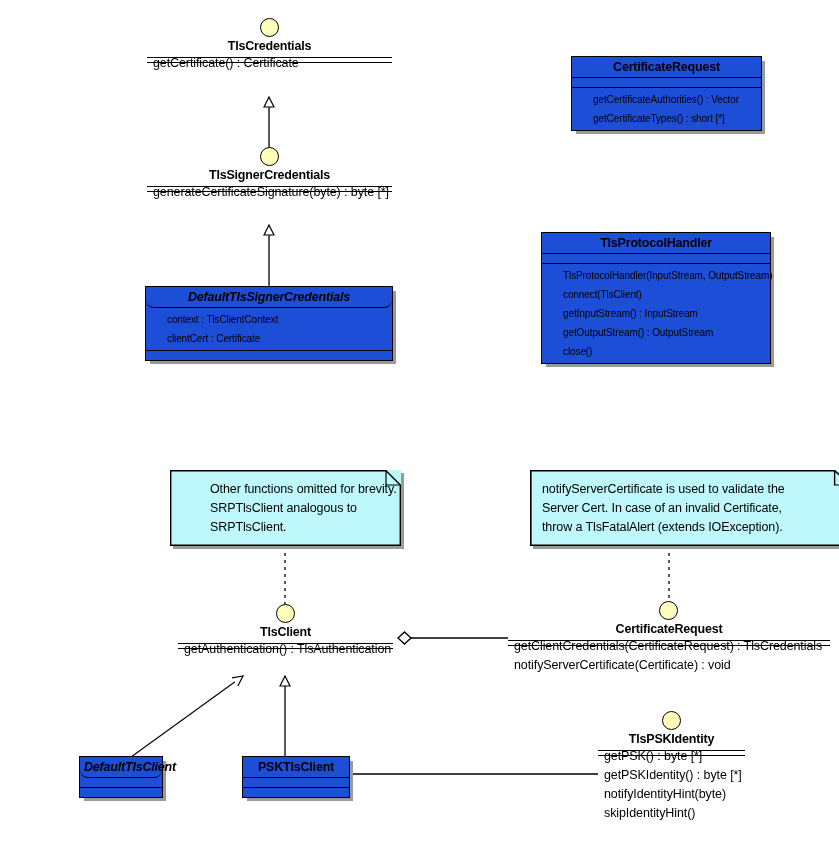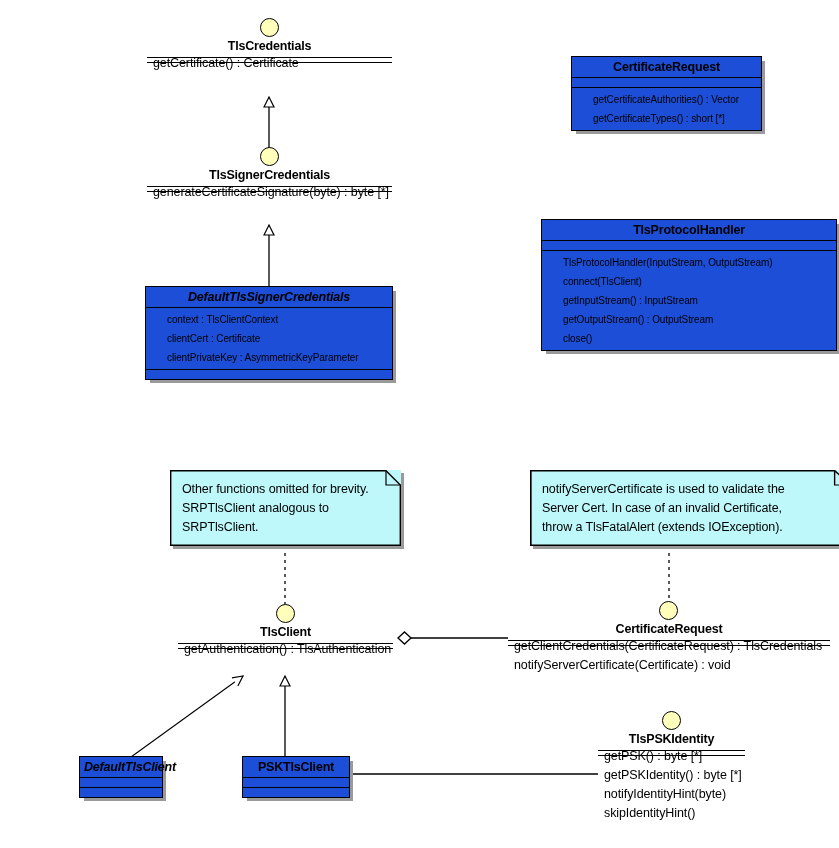--- a/index.html
+++ b/index.html
@@ -88,21 +88,21 @@
   }
   .clsbox .title {
     text-align: center;
     font-weight: bold;
     font-size: 12.5px;
     letter-spacing: -0.2px;
     padding: 3px 4px 3px 4px;
     border-bottom: 1.4px solid #000000;
     white-space: nowrap;
   }
-  .clsbox .title.abstract { font-style: italic; }
+  .clsbox .title.abstract { font-style: italic; border-radius: 8px; }
   .clsbox .compartment {
     border-bottom: 1.4px solid #000000;
     padding: 2px 0 2px 0;
   }
   .clsbox .compartment:last-child { border-bottom: none; }
   .clsbox .compartment.empty { height: 9px; padding: 0; }
   .clsbox .compartment div.member {
     font-size: 10px;
     line-height: 19px;
     letter-spacing: -0.1px;
@@ -201,47 +201,46 @@
     <div class="ops">
       <div>generateCertificateSignature(byte) : byte [*]</div>
     </div>
   </div>
 
   <div class="clsbox" style="left:145px; top:286px; width:248px;">
     <div class="title abstract">DefaultTlsSignerCredentials</div>
     <div class="compartment">
       <div class="member">context : TlsClientContext</div>
       <div class="member">clientCert : Certificate</div>
-      <div class="member">clientPrivateKey : AsymmetricKeyParameter</div>
     </div>
     <div class="compartment empty"></div>
   </div>
 
   <div class="clsbox" style="left:571px; top:56px; width:191px;">
     <div class="title">CertificateRequest</div>
     <div class="compartment empty"></div>
     <div class="compartment">
       <div class="member">getCertificateAuthorities() : Vector</div>
       <div class="member">getCertificateTypes() : short [*]</div>
     </div>
   </div>
 
-  <div class="clsbox" style="left:541px; top:219px; width:296px;">
+  <div class="clsbox" style="left:541px; top:232px; width:230px;">
     <div class="title">TlsProtocolHandler</div>
     <div class="compartment empty"></div>
     <div class="compartment">
       <div class="member">TlsProtocolHandler(InputStream, OutputStream)</div>
       <div class="member">connect(TlsClient)</div>
       <div class="member">getInputStream() : InputStream</div>
       <div class="member">getOutputStream() : OutputStream</div>
       <div class="member">close()</div>
     </div>
   </div>
 
-  <div class="note" style="left:170px; top:470px; width:231px; height:76px;">
+  <div class="note" style="left:170px; top:470px; width:231px; height:76px;padding-left:28px;">
     <svg class="noteshape" viewBox="0 0 231 76" preserveAspectRatio="none">
       <path d="M0.7,0.7 L216,0.7 L230.3,15 L230.3,75.3 L0.7,75.3 Z" fill="#bff8fb" stroke="#000000" stroke-width="1.4"></path>
       <path d="M216,0.7 L216,15 L230.3,15" fill="none" stroke="#000000" stroke-width="1.2"></path>
     </svg>
     <div class="notetext">
       <div>Other functions omitted for brevity.</div>
       <div>SRPTlsClient analogous to</div>
       <div>SRPTlsClient.</div>
     </div>
   </div>

